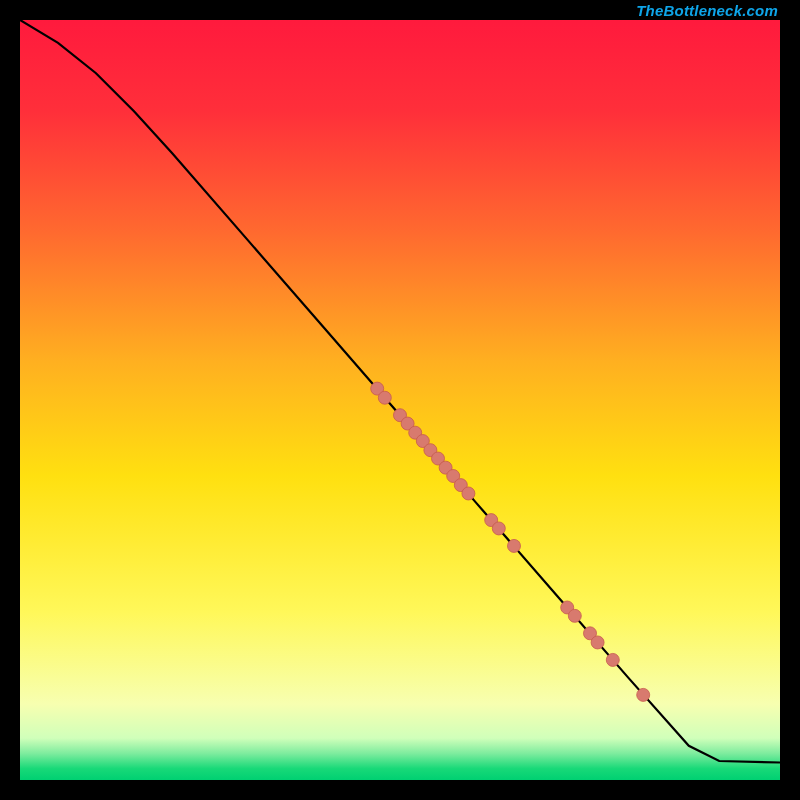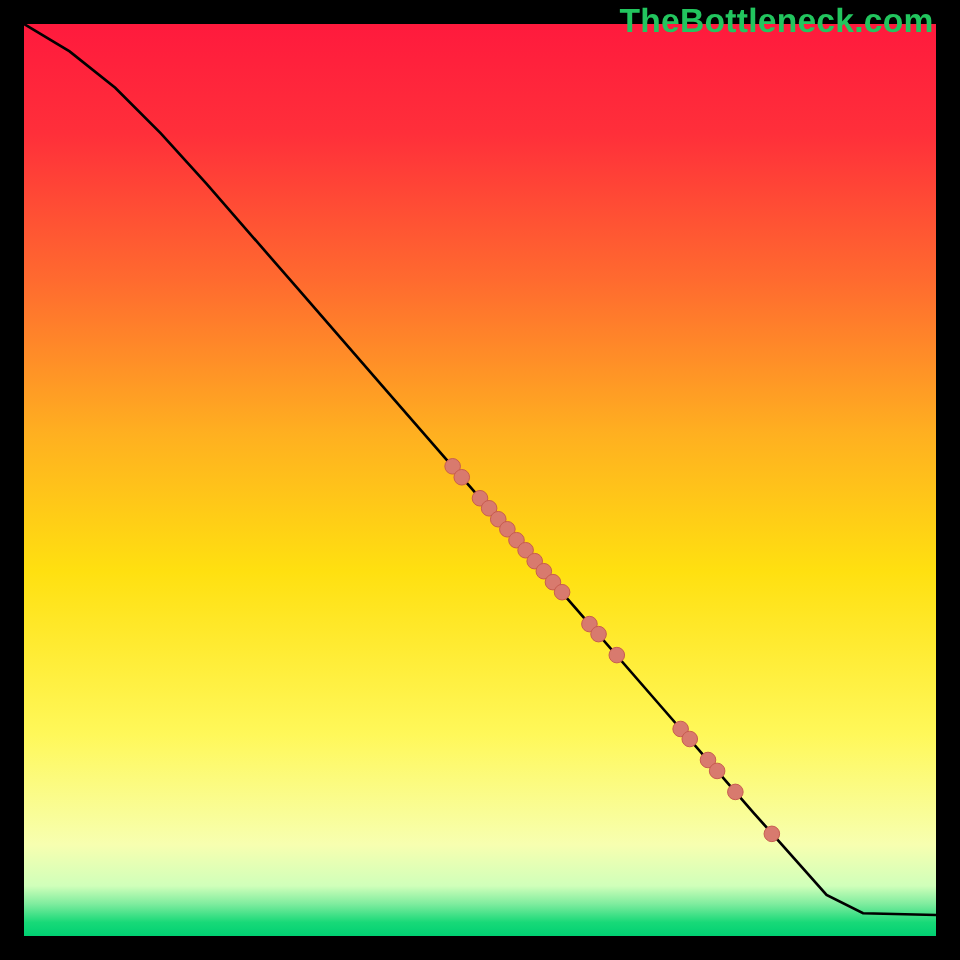--- a/index.html
+++ b/index.html
@@ -16,25 +16,26 @@
     left: 20px;
     top: 20px;
     width: 760px;
     height: 760px;
     background: #000;
   }
   .watermark {
     position: absolute;
     top: 2px;
     right: 22px;
-    color: #22c55e;
-    font-size: 28px;
+    color: #0ea5e9;
+    font-size: 15px;
     font-weight: bold;
     letter-spacing: 0.2px;
     z-index: 5;
+    font-style: italic;
   }
   svg.plot {
     position: absolute;
     left: 0;
     top: 0;
     width: 760px;
     height: 760px;
     display: block;
   }
 </style>

